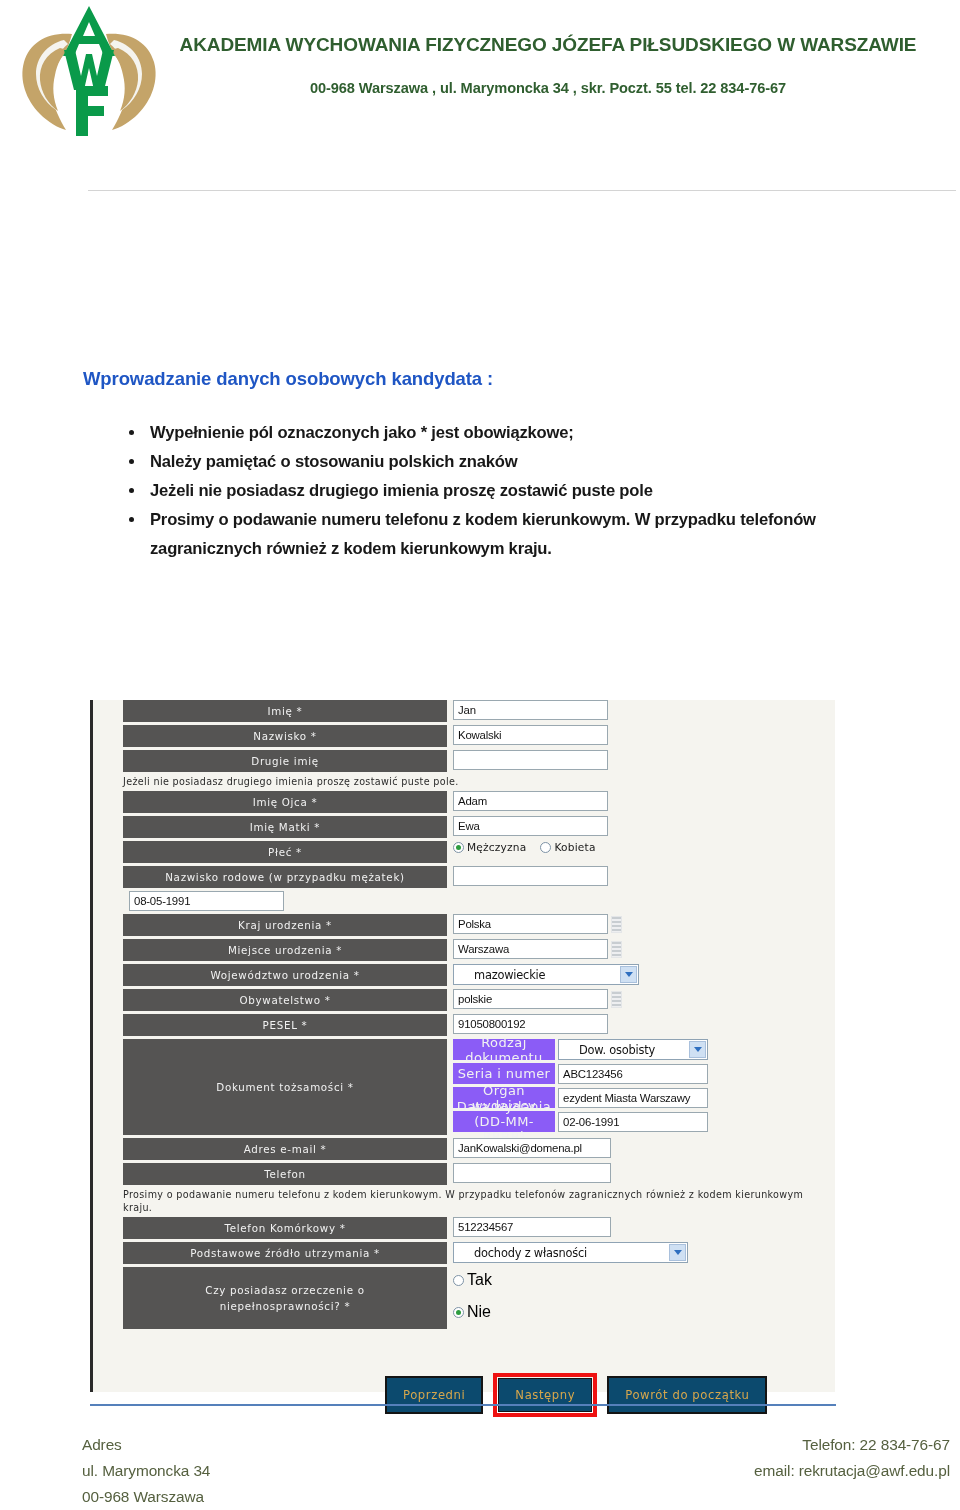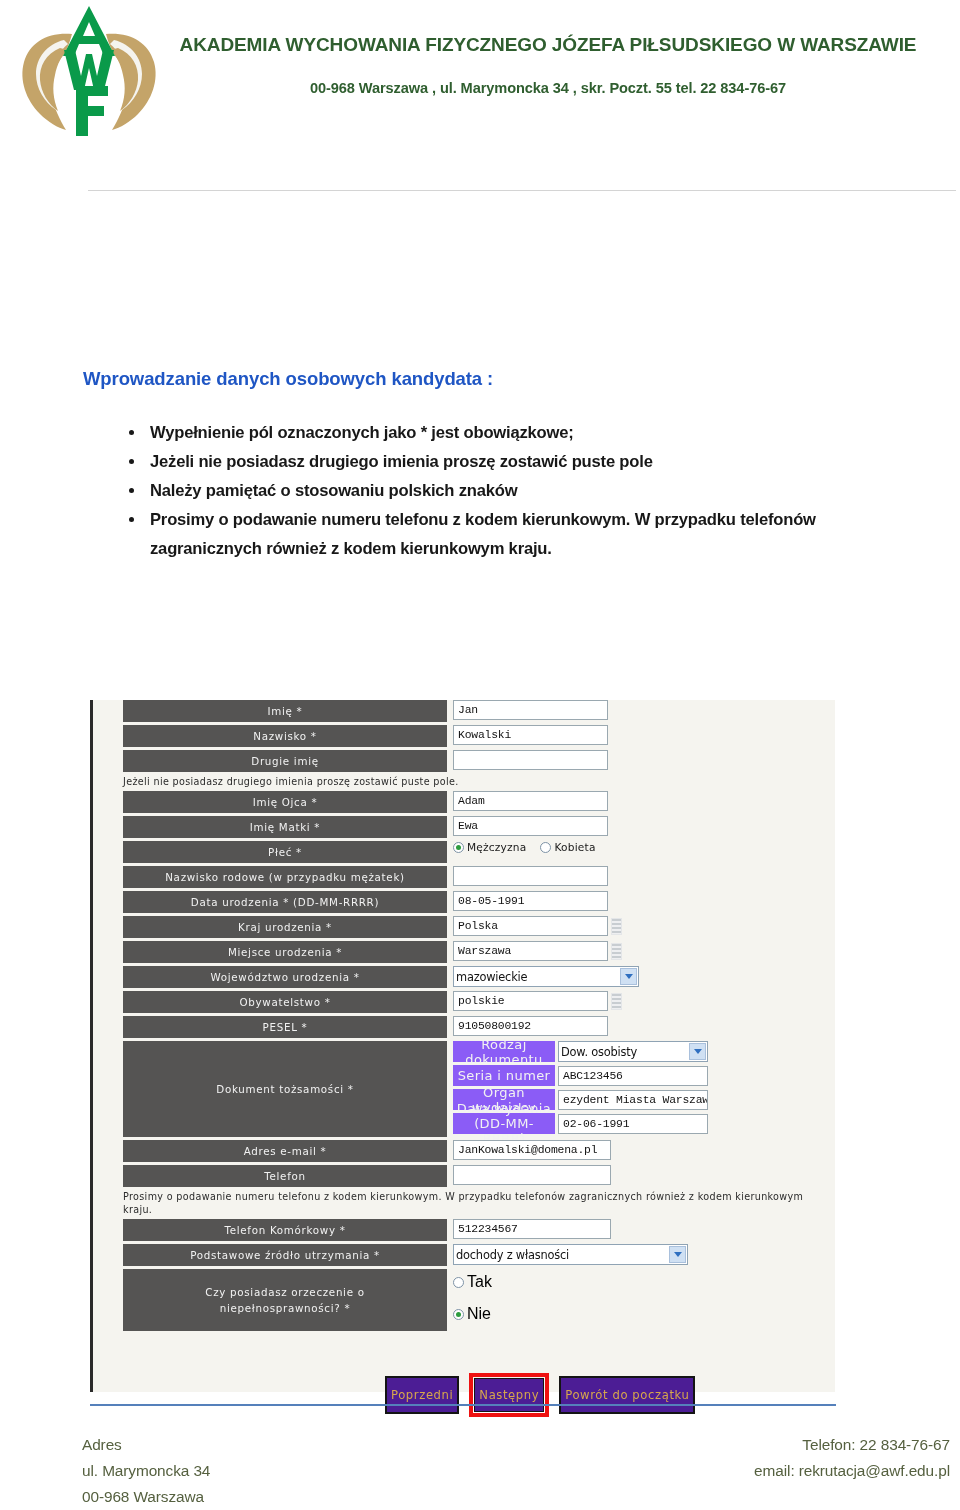--- a/index.html
+++ b/index.html
@@ -129,21 +129,21 @@
     display: flex;
     align-items: center;
     padding-left: 6px;
   }
   .txtbox {
     width: 155px;
     height: 20px;
     background: #ffffff;
     border: 1px solid #9aa8b0;
     box-sizing: border-box;
-    font-family: Liberation Mono, monospace;
+    font-family: Liberation Sans, sans-serif;
     font-size: 11.4px;
     color: #121212;
     display: flex;
     align-items: center;
     padding-left: 4px;
     letter-spacing: -0.2px;
     overflow: hidden;
     white-space: nowrap;
   }
   .txtbox.wide { width: 158px; }
@@ -168,21 +168,21 @@
     height: 21px;
     background: #ffffff;
     border: 1px solid #8fa3b4;
     box-sizing: border-box;
     display: flex;
     align-items: center;
     justify-content: space-between;
     font-family: "DejaVu Sans", sans-serif;
     font-size: 11.4px;
     color: #121212;
-    padding-left: 2px;
+    padding-left: 20px;
     letter-spacing: -0.2px;
     white-space: nowrap;
     overflow: hidden;
   }
   .selbox .arrow {
     width: 17px; height: 17px;
     background: #cfe0f3;
     border: 1px solid #a9c0dc;
     box-sizing: border-box;
     margin-right: 1px;
@@ -294,31 +294,31 @@
   
   .btn-row {
     position: absolute;
     left: 385px; top: 1373px;
     display: flex;
     align-items: center;
     gap: 10px;
   }
   .btn {
     height: 38px;
-    background: #4c1d95;
+    background: #0c4a6e;
     border: 2px solid #141414;
     box-sizing: border-box;
     color: #d7a74c;
     font-family: "DejaVu Sans", sans-serif;
     font-size: 11.6px;
     letter-spacing: 0.6px;
     display: flex;
     align-items: center;
     justify-content: center;
-    padding: 0 4px;
+    padding: 0 16px;
   }
   .btn-highlight {
     border: 4px solid #ee1111;
     padding: 1px;
     box-sizing: border-box;
     display: flex;
   }
   .btn-highlight .btn {
     height: 34px;
     border: 1px solid #141414;
@@ -377,22 +377,22 @@
     <div class="header-line1">AKADEMIA WYCHOWANIA FIZYCZNEGO JÓZEFA PIŁSUDSKIEGO W WARSZAWIE</div>
     <div class="header-line2">00-968 Warszawa , ul. Marymoncka 34 , skr. Poczt. 55 tel. 22 834-76-67</div>
   </div>
 </div>
 <div class="header-rule"></div>
 
 <div class="page-title">Wprowadzanie danych osobowych kandydata :</div>
 
 <ul class="bullet-list">
   <li><span class="dot"></span><span>Wypełnienie pól oznaczonych jako * jest obowiązkowe;</span></li>
+  <li><span class="dot"></span><span>Należy pamiętać o stosowaniu polskich znaków</span></li>
   <li><span class="dot"></span><span>Jeżeli nie posiadasz drugiego imienia proszę zostawić puste pole</span></li>
-  <li><span class="dot"></span><span>Należy pamiętać o stosowaniu polskich znaków</span></li>
   <li><span class="dot"></span><span>Prosimy o podawanie numeru telefonu z kodem kierunkowym. W przypadku telefonów zagranicznych również z kodem kierunkowym kraju.</span></li>
 </ul>
 
 <div class="form-shot">
   <div class="form-inner">
 
     <div class="frow">
       <div class="flabel">Imię *</div>
       <div class="fvalue">
         <div class="txtbox">Jan</div>
@@ -446,21 +446,20 @@
     </div>
 
     <div class="frow">
       <div class="flabel">Nazwisko rodowe (w przypadku mężatek)</div>
       <div class="fvalue">
         <div class="txtbox"></div>
       </div>
     </div>
 
     <div class="frow">
-      <div class="flabel">Data urodzenia * (DD-MM-RRRR)</div>
       <div class="fvalue">
         <div class="txtbox">08-05-1991</div>
       </div>
     </div>
 
     <div class="frow">
       <div class="flabel">Kraj urodzenia *</div>
       <div class="fvalue">
         <div class="txtbox">Polska</div>
         <span class="ac-icon"></span>

